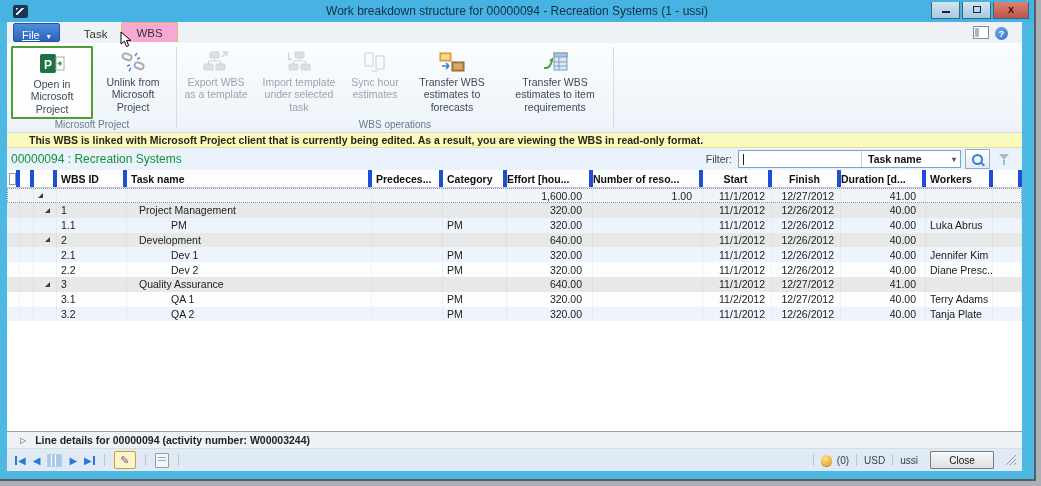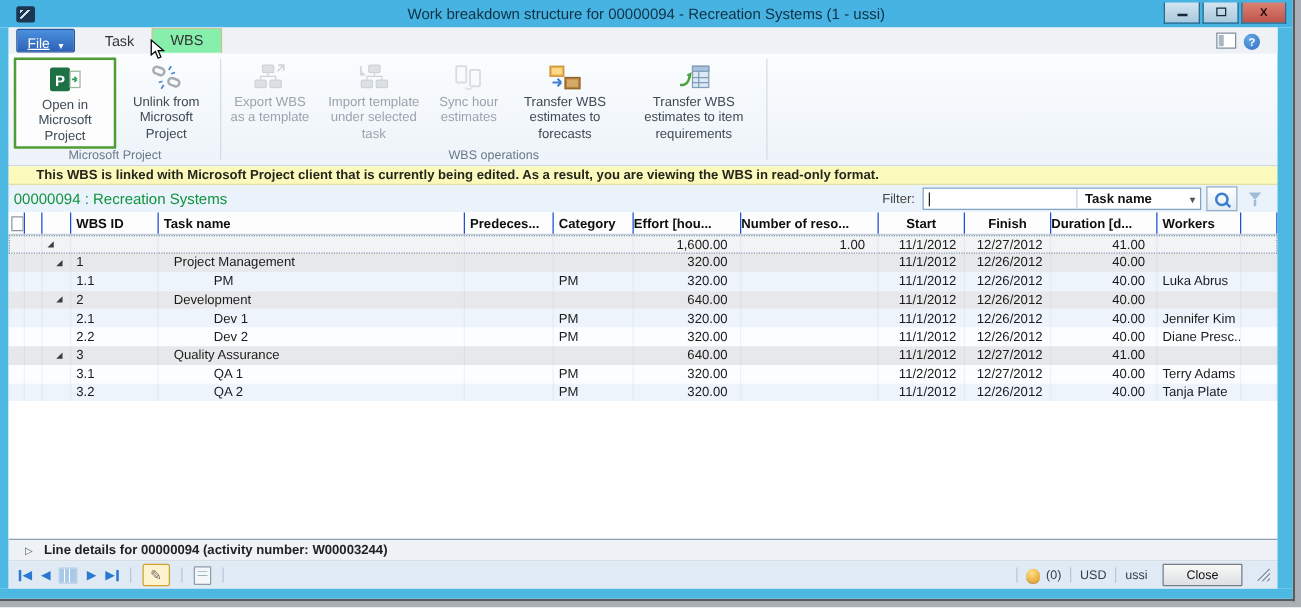--- a/index.html
+++ b/index.html
@@ -30,21 +30,21 @@
   .bottomedge{flex:0 0 8px;background:#4db9e2;}
   .content{flex:1;display:flex;flex-direction:column;min-width:0;background:#fff;}
 
   
   .tabrow{flex:0 0 21px;background:#eef2f7;display:flex;align-items:flex-end;padding-left:3px;position:relative;}
   .filebtn{height:17px;margin:0 10px 1px 3px;padding:0 8px;background:linear-gradient(#4a90dd,#2d62b8);
            border:1px solid #27549e;border-radius:2px;color:#fff;font-size:11px;display:flex;align-items:flex-end;gap:7px;cursor:pointer;}
   .filebtn .flabel-txt{text-decoration:underline;}
   .filecaret{font-size:8px;}
   .tab{height:19px;padding:0 14px;font-size:11.5px;color:#333;display:flex;align-items:center;cursor:pointer;}
-  .tab.active{background:#86efac;border:1px solid #e0b57c;border-bottom-color:#fdfefe;border-radius:2px 2px 0 0;}
+  .tab.active{background:#f9a8d4;border:1px solid #e0b57c;border-bottom-color:#fdfefe;border-radius:2px 2px 0 0;}
   .tabspacer{flex:1;}
   .layout-ic{width:14px;height:11px;border:1px solid #7e8d9b;background:#fff;margin:0 6px 4px 0;position:relative;cursor:pointer;}
   .layout-ic::after{content:"";position:absolute;left:1px;top:1px;bottom:1px;width:4px;background:#aab8c4;}
   .help-ic{width:13px;height:13px;border-radius:50%;background:radial-gradient(circle at 35% 30%,#6aa7e8,#2e6fc2);
            color:#fff;font-size:9px;font-weight:bold;display:flex;align-items:center;justify-content:center;margin:0 14px 3px 0;cursor:pointer;}
 
   
   .ribbon{flex:0 0 69px;background:linear-gradient(#fbfdfe,#edf3f9);border-bottom:1px solid #ccd8e3;
           display:flex;align-items:stretch;padding-left:4px;}
   .rgroup{display:flex;flex-direction:column;}
@@ -80,21 +80,21 @@
   .mag{width:7px;height:7px;border:2px solid #3a7fd0;border-radius:50%;position:relative;}
   .mag::after{content:"";position:absolute;width:5px;height:2px;background:#3a7fd0;transform:rotate(45deg);right:-4px;bottom:-2px;}
   .ffunnel{width:20px;height:18px;display:flex;flex-direction:column;align-items:center;justify-content:center;opacity:.8;cursor:pointer;}
   .funnel-top{width:0;height:0;border-left:5px solid transparent;border-right:5px solid transparent;border-top:6px solid #8fb0cc;}
   .funnel-stem{width:2px;height:5px;background:#8fb0cc;}
 
   
   .gridwrap{flex:1;display:flex;flex-direction:column;min-height:0;background:#fff;}
   .ghead{flex:0 0 17px;display:flex;border-bottom:1px solid #c6d0da;background:#fdfdfe;
          font-weight:bold;font-size:10.5px;color:#0e0e0e;}
-  .ghead .cell{border-right:1px solid #1d4ed8;text-align:center;}
+  .ghead .cell{border-right:4px solid #1d4ed8;text-align:center;}
   .cell{box-sizing:border-box;overflow:hidden;white-space:nowrap;display:flex;align-items:center;}
   .col-check{width:13px;}.col-sp{width:14px;}.col-tree{width:23px;}
   .col-wbs{width:70px;padding-left:4px;}.col-task{width:245px;padding-left:4px;}
   .col-pred{width:71px;padding-left:4px;}.col-cat{width:64px;padding-left:4px;}
   .col-eff{width:86px;}.col-res{width:110px;}.col-start{width:69px;}
   .col-fin{width:69px;}.col-dur{width:85px;}.col-work{width:67px;padding-left:4px;}
   .col-end{flex:1;}
   .cbx{width:10px;height:10px;border:1px solid #8a99a8;background:#fff;margin-left:2px;cursor:pointer;}
   .hcenter{justify-content:center;padding-left:0;}
   .num{justify-content:flex-end;}

